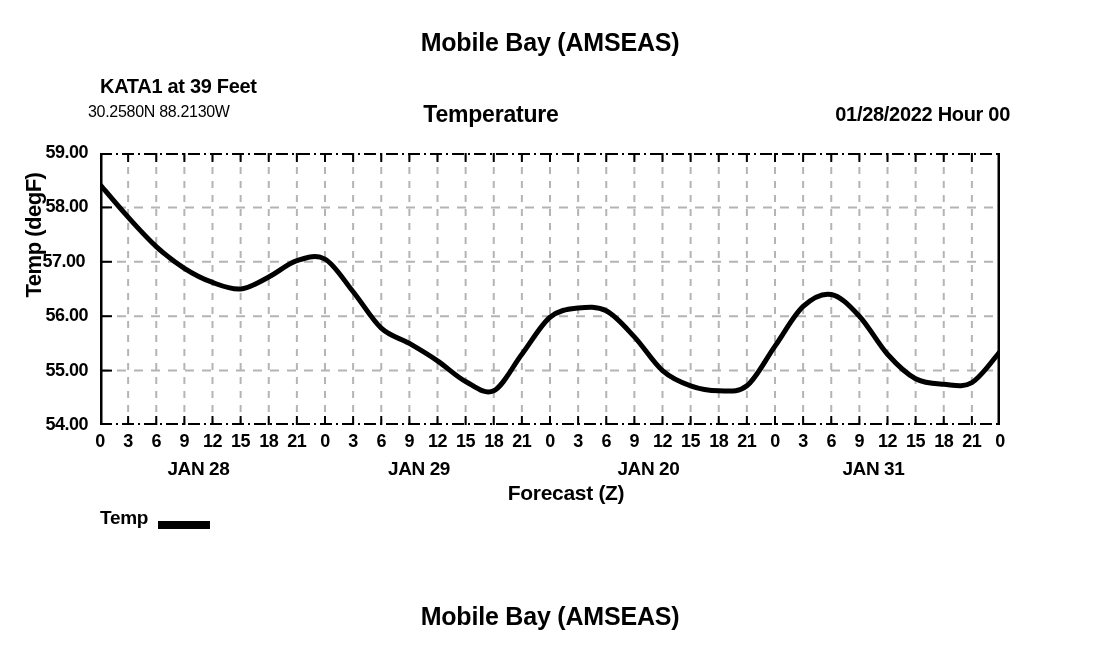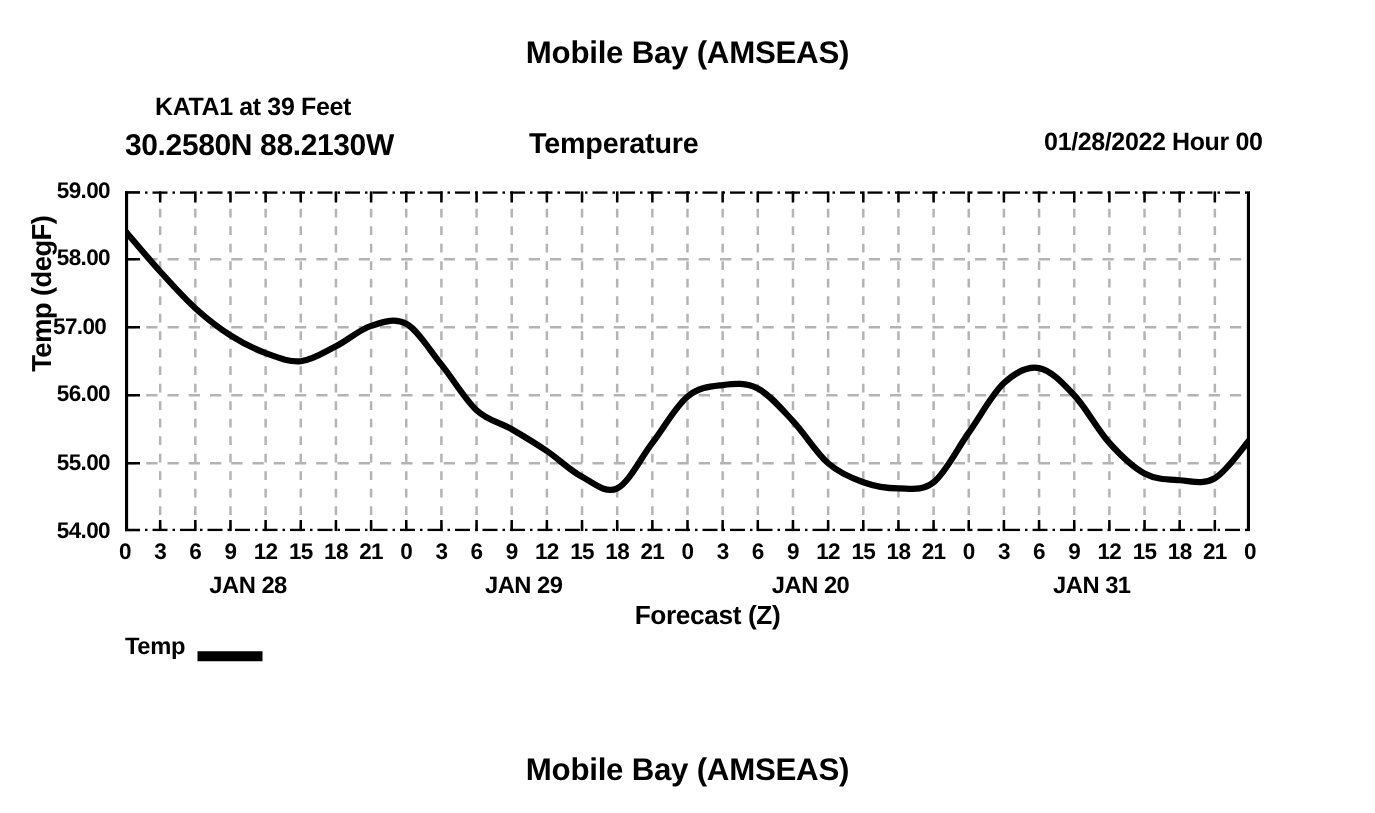--- a/index.html
+++ b/index.html
@@ -43,28 +43,27 @@
     font-weight: bold;
     letter-spacing: -0.2px;
   }
   .station-line1 {
     position: absolute;
     left: 100px;
     top: 75px;
     font-size: 20px;
     font-weight: bold;
     letter-spacing: -0.3px;
-    margin-left: 24px;
   }
   .station-line2 {
     position: absolute;
-    left: 100px;
+    left: 88px;
     top: 103px;
-    font-size: 24px;
-    font-weight: bold;
+    font-size: 16px;
+    font-weight: normal;
     letter-spacing: -0.3px;
   }
   .subtitle {
     position: absolute;
     left: 0;
     top: 101px;
     width: 982px;
     text-align: center;
     font-size: 23px;
     font-weight: bold;

